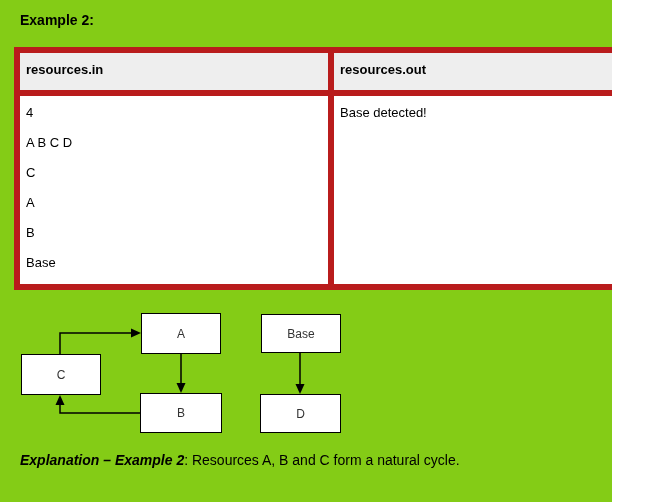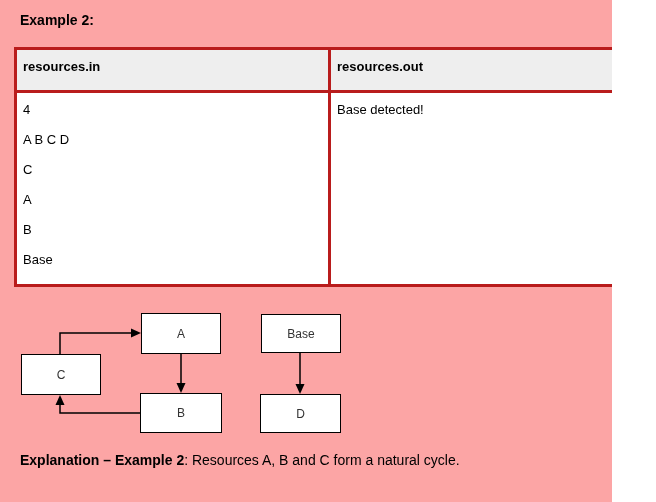--- a/index.html
+++ b/index.html
@@ -5,21 +5,21 @@
   html, body {
     margin: 0;
     padding: 0;
     background: #ffffff;
     font-family: "Liberation Sans", "DejaVu Sans", sans-serif;
   }
   .page {
     position: relative;
     width: 612px;
     height: 502px;
-    background: #fca5a5;
+    background: #84cc16;
     overflow: hidden;
   }
   .title {
     position: absolute;
     left: 20px;
     top: 12px;
     margin: 0;
     font-size: 14px;
     font-weight: bold;
     color: #000000;
@@ -28,21 +28,21 @@
   table.io-table {
     position: absolute;
     left: 14px;
     top: 47px;
     width: 628px;
     border-collapse: collapse;
     table-layout: fixed;
   }
   table.io-table th,
   table.io-table td {
-    border: 3px solid #b91c1c;
+    border: 6px solid #b91c1c;
     vertical-align: top;
     text-align: left;
     box-sizing: border-box;
     width: 314px;
     font-size: 13px;
     color: #000000;
   }
   table.io-table th {
     background: #eeeeee;
     height: 43px;
@@ -84,21 +84,21 @@
   .node-d    { left: 260px; top: 394px; width: 81px; height: 39px; }
   .explanation {
     position: absolute;
     left: 20px;
     top: 452px;
     margin: 0;
     font-size: 14px;
     color: #000000;
     line-height: 17px;
   }
-  .explanation b { font-weight: bold; }
+  .explanation b { font-weight: bold; font-style: italic; }
 </style>
 </head>
 <body>
 
 <div class="page">
 
   <h1 class="title">Example 2:</h1>
 
   <table class="io-table">
     <thead>

